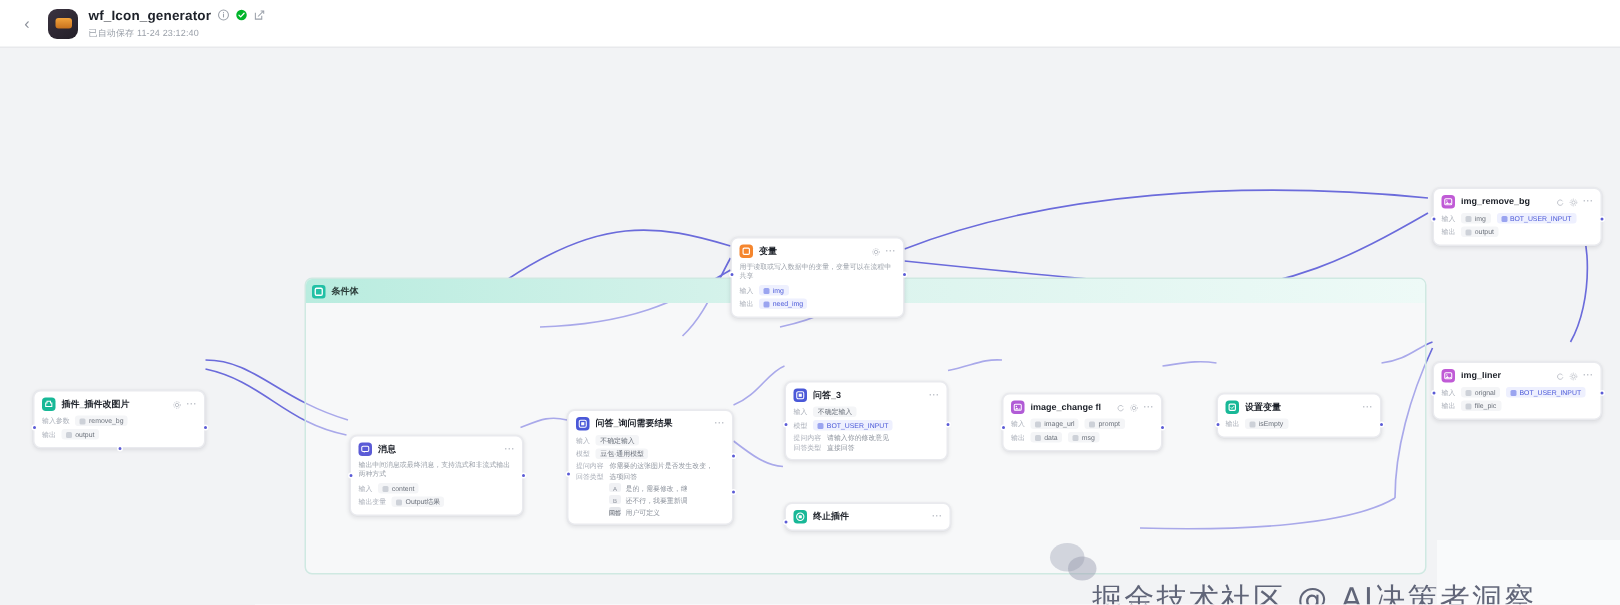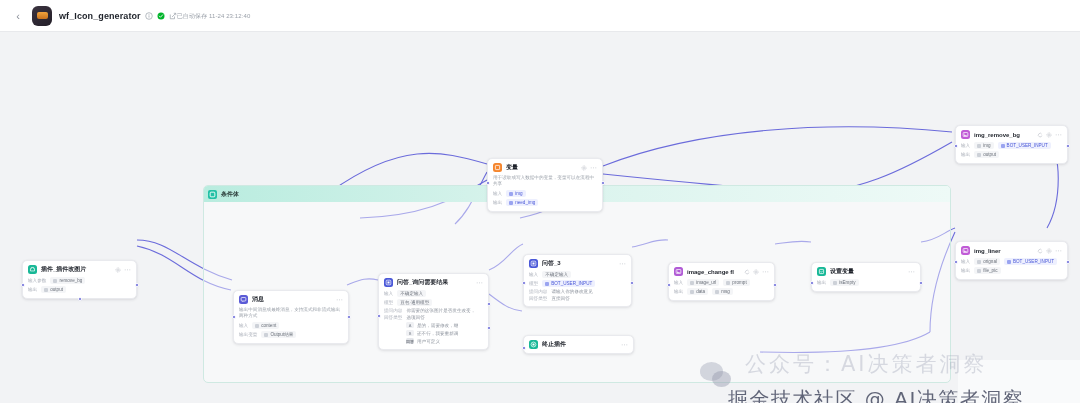--- a/index.html
+++ b/index.html
@@ -25,21 +25,21 @@
   .app-avatar {
     width: 20px; height: 20px; border-radius: 6px; flex: 0 0 auto;
     background: linear-gradient(145deg,#3b3340 0%, #231f28 100%);
     display: flex; align-items: center; justify-content: center;
     margin-right: 7px;
   }
   .app-avatar .glyph {
     width: 11px; height: 7px; border-radius: 2px;
     background: linear-gradient(180deg,#f2a33c,#c8721d);
   }
-  .title-wrap { display: flex; justify-content: center; }
+  .title-wrap { display: flex; flex-direction: column; justify-content: center; }
   .title-row { display: flex; align-items: center; gap: 4px; height: 12px; }
   .app-title { font-size: 9px; font-weight: bold; color: #1d2129; letter-spacing: .1px; }
   .ic { width: 8px; height: 8px; display: inline-block; flex: 0 0 auto; }
   .ic svg { display: block; }
   .title-sub { font-size: 6px; color: #9aa0a9; margin-top: 2px; letter-spacing: .1px; }
 
   .topright-pill {
     position: absolute; right: 4px; top: 4px; width: 9px; height: 22px;
     border-radius: 4px; background: #c9c6f2; opacity: .85;
   }
@@ -618,17 +618,16 @@
             <span>file_pic</span>
           </span>
       </div>
     </div>
 
     <div class="wm-box"></div>
     <div class="wm-logo">
       <span class="b1"></span>
       <span class="b2"></span>
     </div>
-    <div class="wm-a">公众号：AI决策者洞察</div>
     <div class="wm-b">掘金技术社区 @ AI决策者洞察</div>
 
   </div>
 </div>
 
 </body></html>

